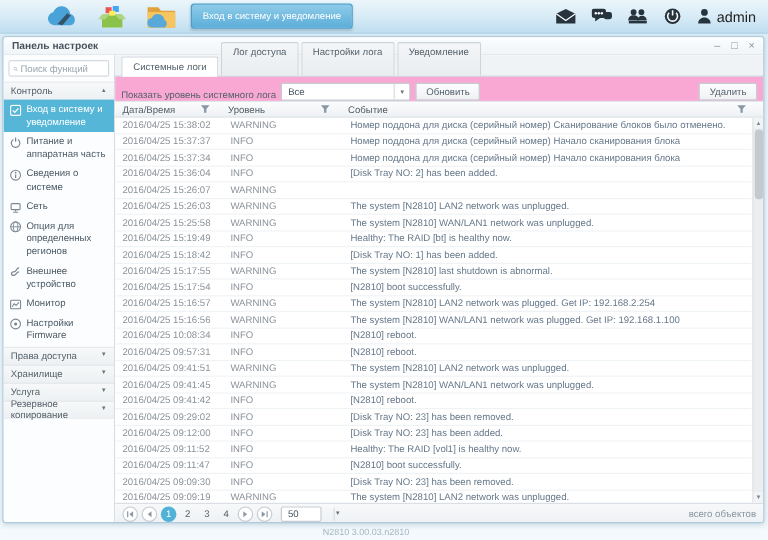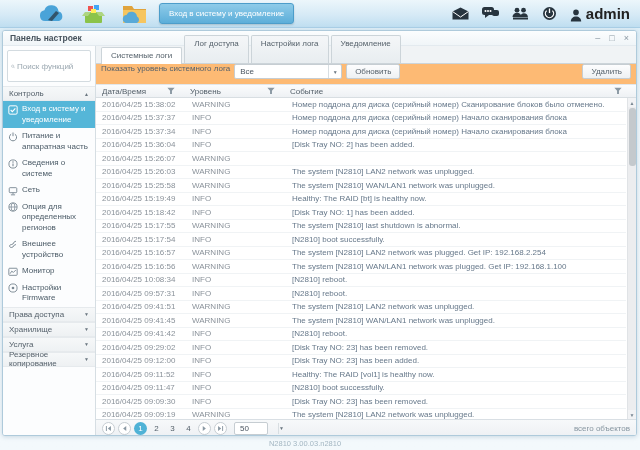--- a/index.html
+++ b/index.html
@@ -11,36 +11,36 @@
   
   .taskbar { position:absolute; top:0; left:0; width:640px; height:28px;
     background:linear-gradient(180deg,#ecf6fb 0,#d6eaf6 55%,#bfdef0 100%);
     border-bottom:1px solid #a9cfe6; display:flex; align-items:center; padding:0 10px; }
   .tb-left { display:flex; align-items:center; gap:16px; margin-left:28px; }
   .task-btn { margin-left:12px; height:21px; padding:0 9px; display:flex; align-items:center;
     background:linear-gradient(180deg,#8ecbe9 0,#5caed9 100%);
     border:1px solid #4c9dca; border-radius:3px; color:#fff; font-size:8px;
     box-shadow:0 1px 2px rgba(0,0,0,.15); cursor:pointer; }
   .tb-right { margin-left:auto; display:flex; align-items:center; gap:13px; color:#27343e; }
-  .tb-user { display:flex; align-items:flex-end; gap:4px; font-size:15px; color:#222;font-weight:bold; }
+  .tb-user { display:flex; align-items:center; gap:4px; font-size:12px; color:#222; }
 
   
   .window { position:absolute; top:30px; left:2px; width:635px; height:406px;
     background:#fff; border:1px solid #aecadb; border-radius:3px;
     box-shadow:0 1px 4px rgba(80,120,150,.25); overflow:hidden; }
   .titlebar { height:15px; display:flex; align-items:center; padding:0 7px;
     background:linear-gradient(180deg,#fbfdfe,#f0f5f8); border-bottom:1px solid #e3eaef; }
   .title { font-size:8.5px; font-weight:bold; color:#46525c; }
   .win-controls { margin-left:auto; display:flex; gap:9px; color:#8a98a3; font-size:9px; line-height:9px; }
   .win-controls span { cursor:pointer; }
   .win-body { display:flex; height:390px; }
 
   
   .sidebar { width:93px; background:#fcfdfe; border-right:1px solid #d6dee3; font-size:8px; color:#4a5a66; }
-  .search-box { margin:4px; height:32px; background:#fff; border:1px solid #d3dbe0; border-radius:2px;
+  .search-box { margin:4px; height:14px; background:#fff; border:1px solid #d3dbe0; border-radius:2px;
     display:flex; align-items:center; padding:0 3px; gap:2px; }
   .search-box input { border:0; outline:0; width:70px; font-size:8px; color:#55616b; background:transparent;
     font-family:inherit; }
   .search-box input::placeholder { color:#9aa7b0; }
   .acc-header { height:15px; display:flex; align-items:center; padding:0 6px;
     background:linear-gradient(180deg,#f6f8f9,#eef1f3);
     border-top:1px solid #e6eaed; border-bottom:1px solid #e6eaed; color:#55616b; cursor:pointer; }
   .acc-arrow { margin-left:auto; font-size:5px; color:#6a7680; }
   .nav-item { display:flex; gap:4px; padding:3px 3px 3px 5px; line-height:10.5px; cursor:pointer; }
   .nav-item .ni-icon { flex:0 0 10px; color:#7a8893; margin-top:0.5px; }
@@ -48,22 +48,22 @@
   .nav-item.active .ni-icon { color:#fff; }
 
   
   .main { flex:1; display:flex; flex-direction:column; background:#fff; min-width:0; }
   .tabstrip { height:18px; background:#f0f3f5; border-bottom:1px solid #ccd4d9;
     display:flex; align-items:flex-end; padding-left:5px; }
   .tab { height:28px; line-height:15px; padding:0 9px; font-size:8px; color:#55616b;
     background:linear-gradient(180deg,#f4f6f8,#e8edf0); border:1px solid #ccd4d9; border-bottom:none;
     border-radius:2px 2px 0 0; margin-right:2px; cursor:pointer; position:relative; }
   .tab.active { background:#fff; height:17px; line-height:16px; margin-bottom:-1px; z-index:2; }
-  .toolbar { height:21px; background:#fdba74; border-bottom:1px solid #e2e7eb;
-    display:flex; align-items:flex-start; padding:0 5px; gap:4px; font-size:8px; color:#55616b; }
+  .toolbar { height:21px; background:#f9a8d4; border-bottom:1px solid #e2e7eb;
+    display:flex; align-items:flex-end; padding:0 5px; gap:4px; font-size:8px; color:#55616b; }
   .combo { height:15px; background:#fff; border:1px solid #c6cdd2; border-radius:2px;
     display:flex; align-items:center; cursor:pointer;gap:24px; }
   .combo .val { padding:0 5px; flex:1; font-size:8px; color:#4a5560; }
   .combo .arr { width:13px; align-self:stretch; border-left:1px solid #d8dee2;
     display:flex; align-items:center; justify-content:center; font-size:5px; color:#6a7680; }
   .combo.lvl { width:108px; }
   .btn { height:15px; padding:0 8px; font-size:8px; color:#55616b;
     background:linear-gradient(180deg,#fdfdfe,#eef1f3); border:1px solid #c6cdd2; border-radius:2px;
     display:flex; align-items:center; cursor:pointer; }
   .btn.delete { margin-left:auto; }

